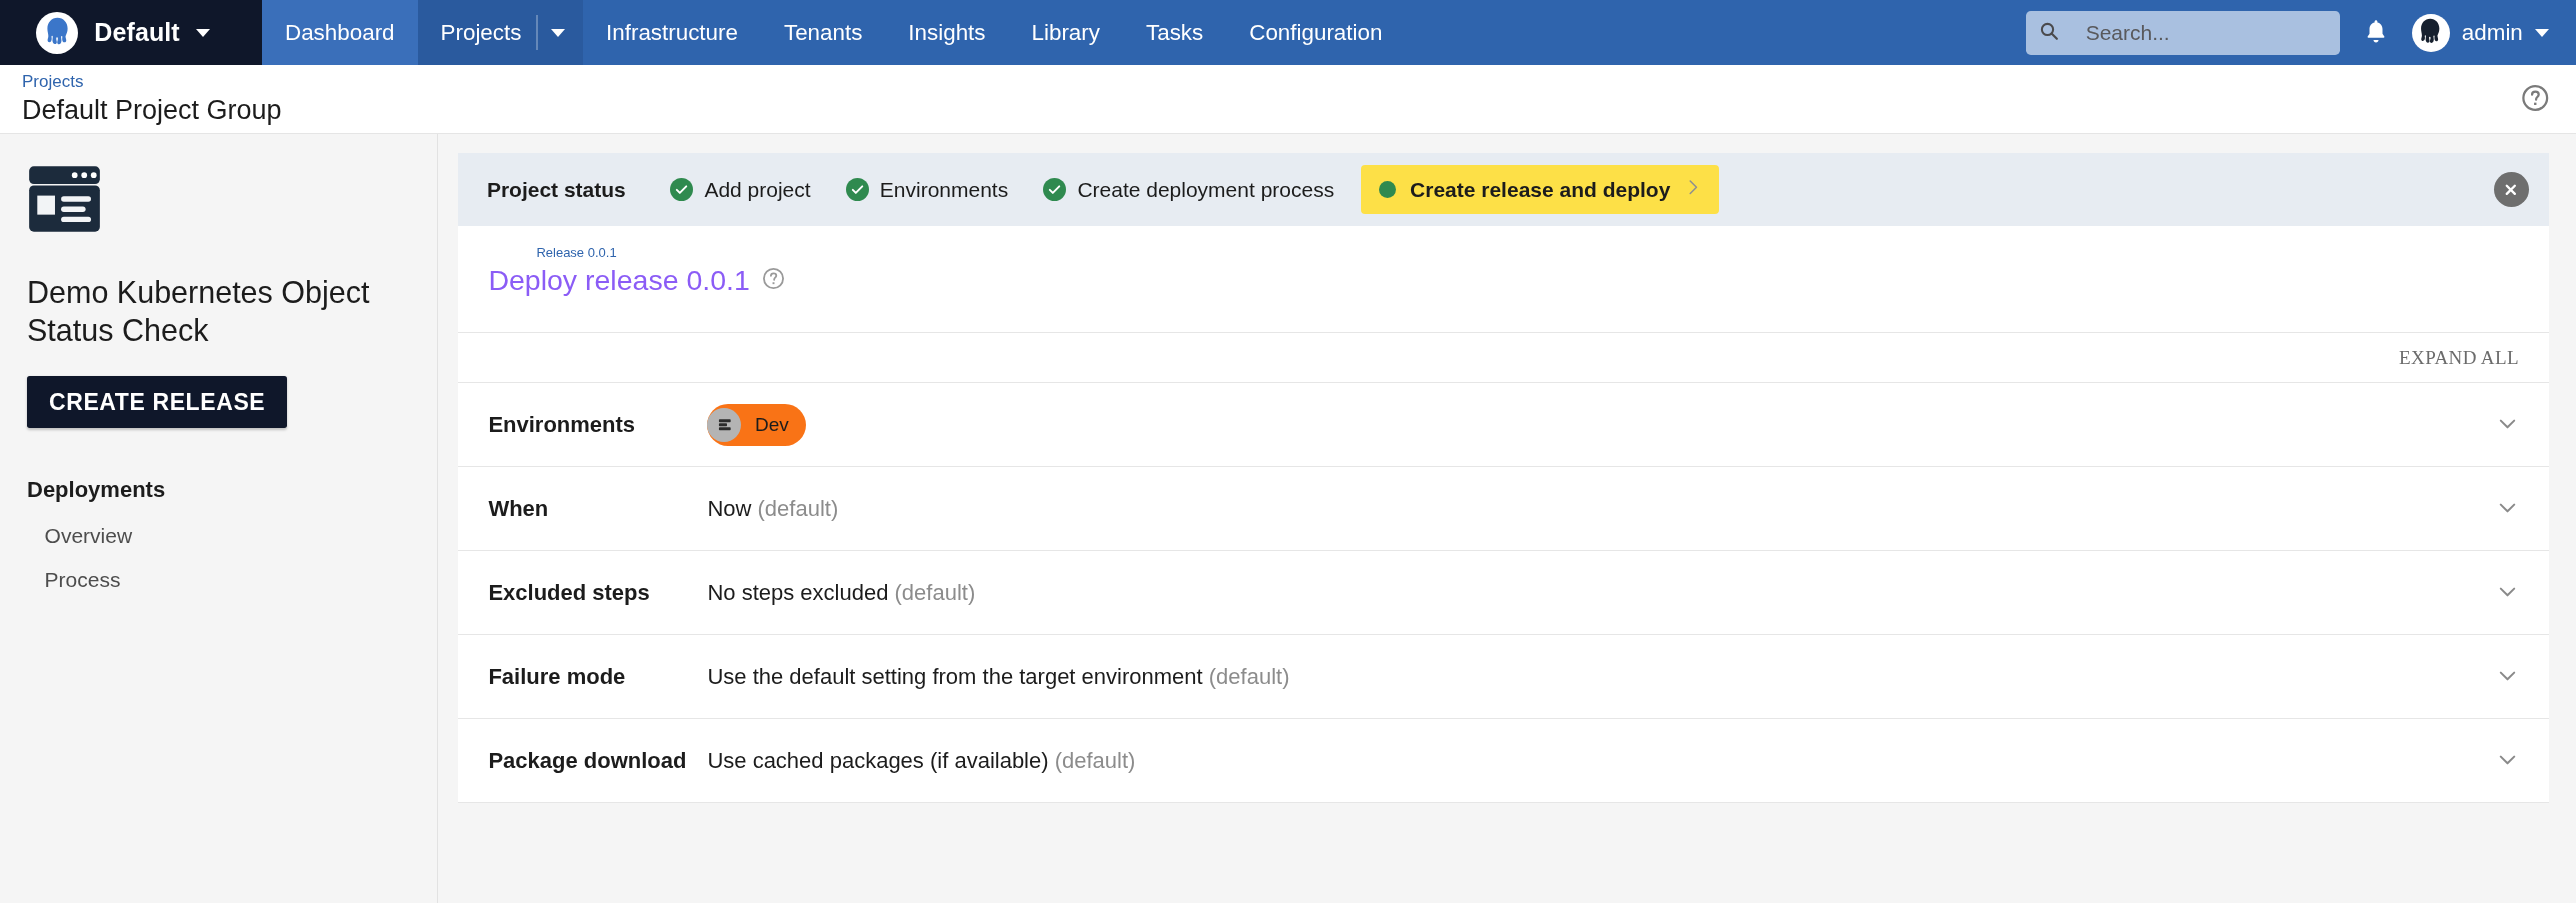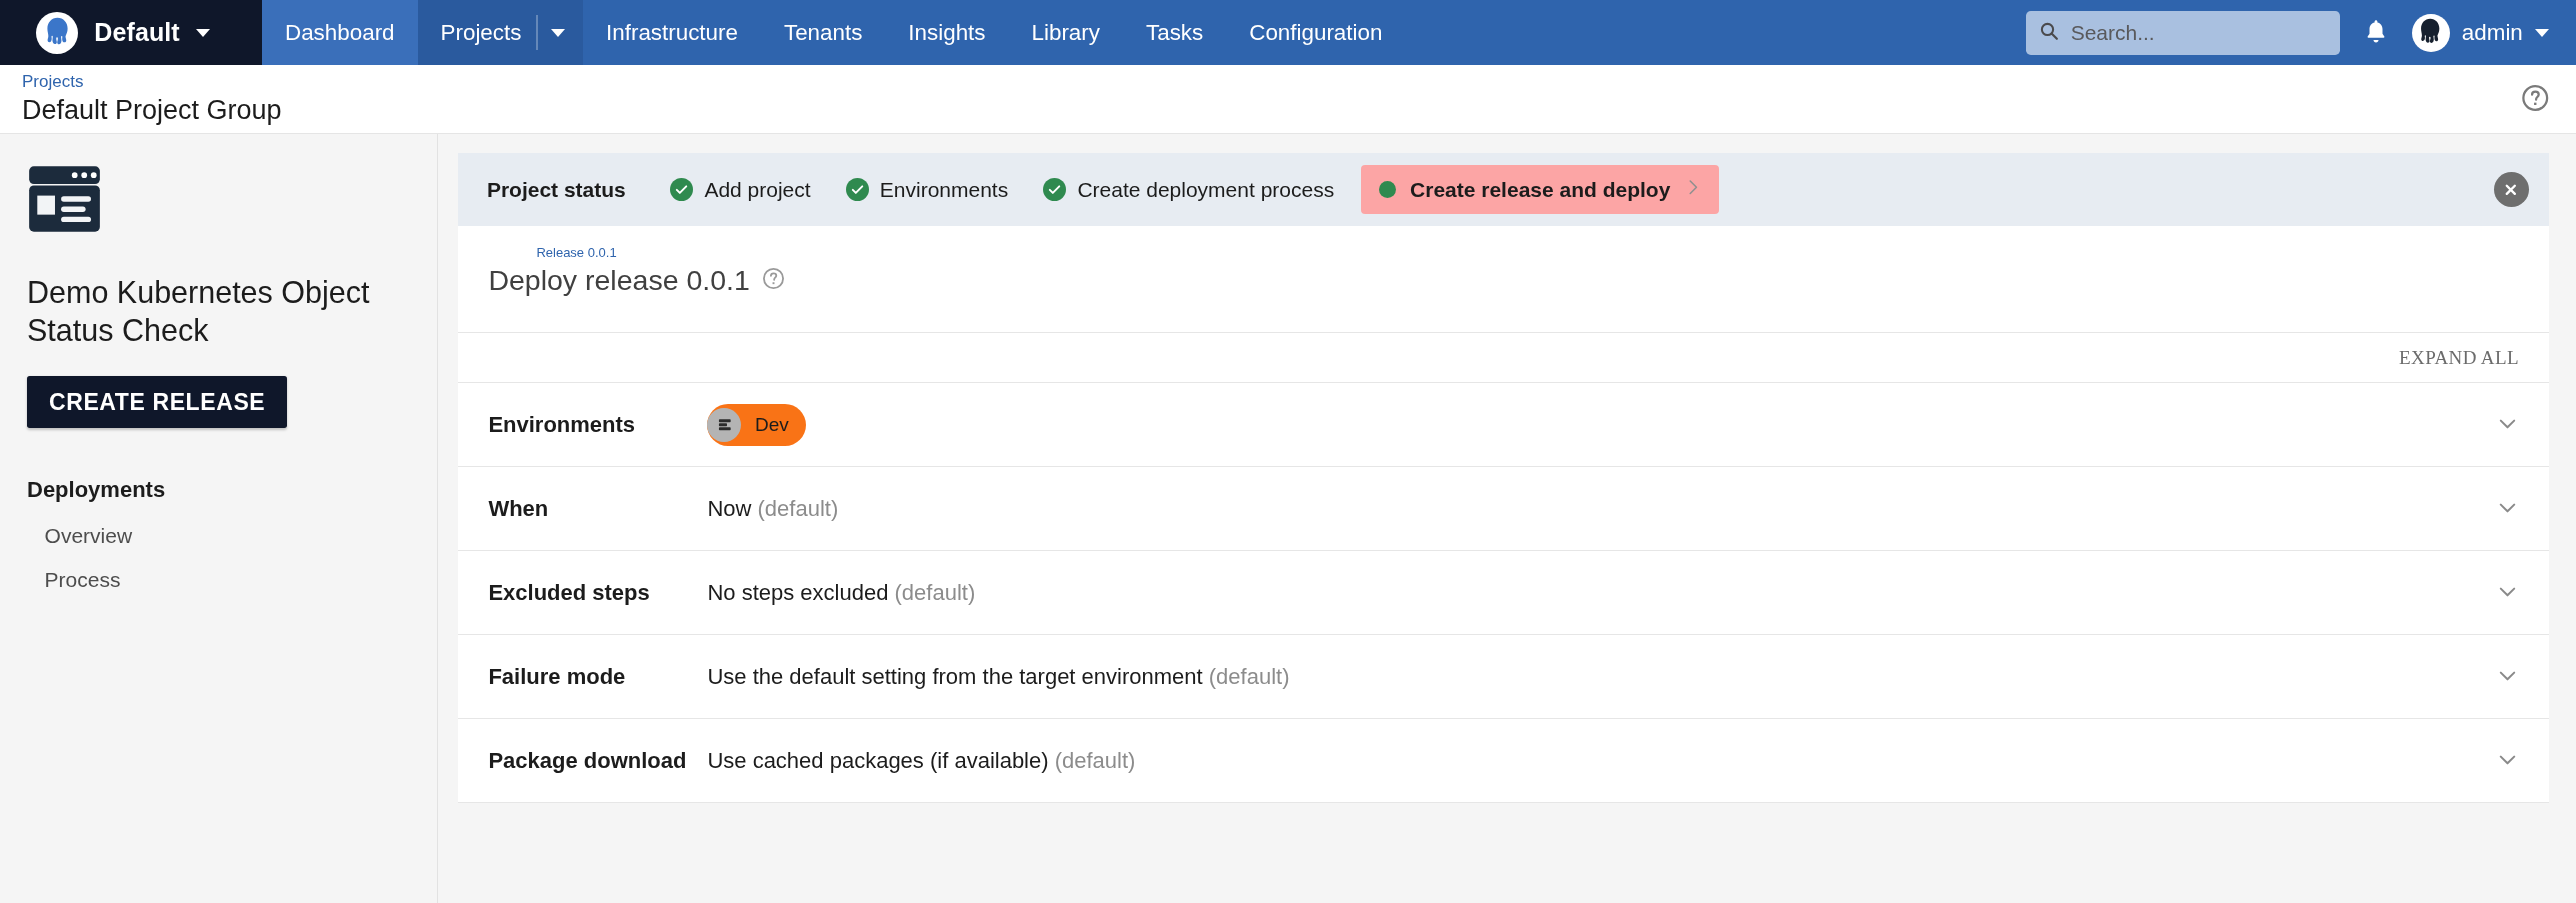--- a/index.html
+++ b/index.html
@@ -81,21 +81,21 @@
     gap: 23px;
     padding-right: 27px;
     flex: 0 0 auto;
   }
   .searchbox {
     width: 314px; height: 44px;
     background: #a9c0e0;
     border-radius: 4.8px;
     display: flex; align-items: center;
     padding: 0 13.6px;
-    gap: 11px;
+    gap: 26px;
     cursor: text;
   }
   .search-ph { color: #59595c; font-size: 21px; }
   .bell { cursor: pointer; }
   .user-block { display: flex; align-items: center; gap: 12.2px; cursor: pointer; }
   .octo-avatar.dark { background: #ffffff; width: 38px; height: 38px; }
   .user-name { color: #ffffff; font-size: 22.4px; }
 
   
   .pagehead {
@@ -182,21 +182,21 @@
     font-size: 21px; color: #1c1c1c;
     cursor: pointer; white-space: nowrap;
   }
   .tick {
     width: 23px; height: 23px; border-radius: 50%;
     background: #2f8a4f;
     display: flex; align-items: center; justify-content: center;
     flex: 0 0 auto;
   }
   .status-step.current {
-    background: #fca5a5;
+    background: #fde047;
     border-radius: 4.1px;
     height: 49px;
     font-weight: 700;
     padding: 0 17.6px;
     gap: 13.6px;
     margin-left: 9.5px;
   }
   .dot-green { width: 17.6px; height: 17.6px; border-radius: 50%; background: #2f8a4f; flex: 0 0 auto; }
   .chev-r { flex: 0 0 auto; }
   .close-circle {
@@ -211,21 +211,21 @@
   .card { background: #ffffff; }
   .release-head {
     padding: 19px 30px 20.4px 30px;
     border-bottom: 0.7px solid #e6e6e6;
     display: flex; align-items: flex-start;
     position: relative;
     min-height: 107px;
   }
   .release-link { color: #2f64ad; font-size: 13px; cursor: pointer; display: block; margin-bottom: 4.1px; margin-left: 48px; }
   .release-title {
-    font-size: 28.5px; color: #404040;
+    font-size: 28.5px; color: #8b5cf6;
     display: flex; align-items: center; gap: 12.2px;
   }
   .deploy-area {
     margin-left: auto;
     display: flex; align-items: center; gap: 0;
     padding-top: 9.5px;
   }
   .arrow-anno { margin-right: 17.6px; }
   .deploy-btn {
     background: #2f6b45;

